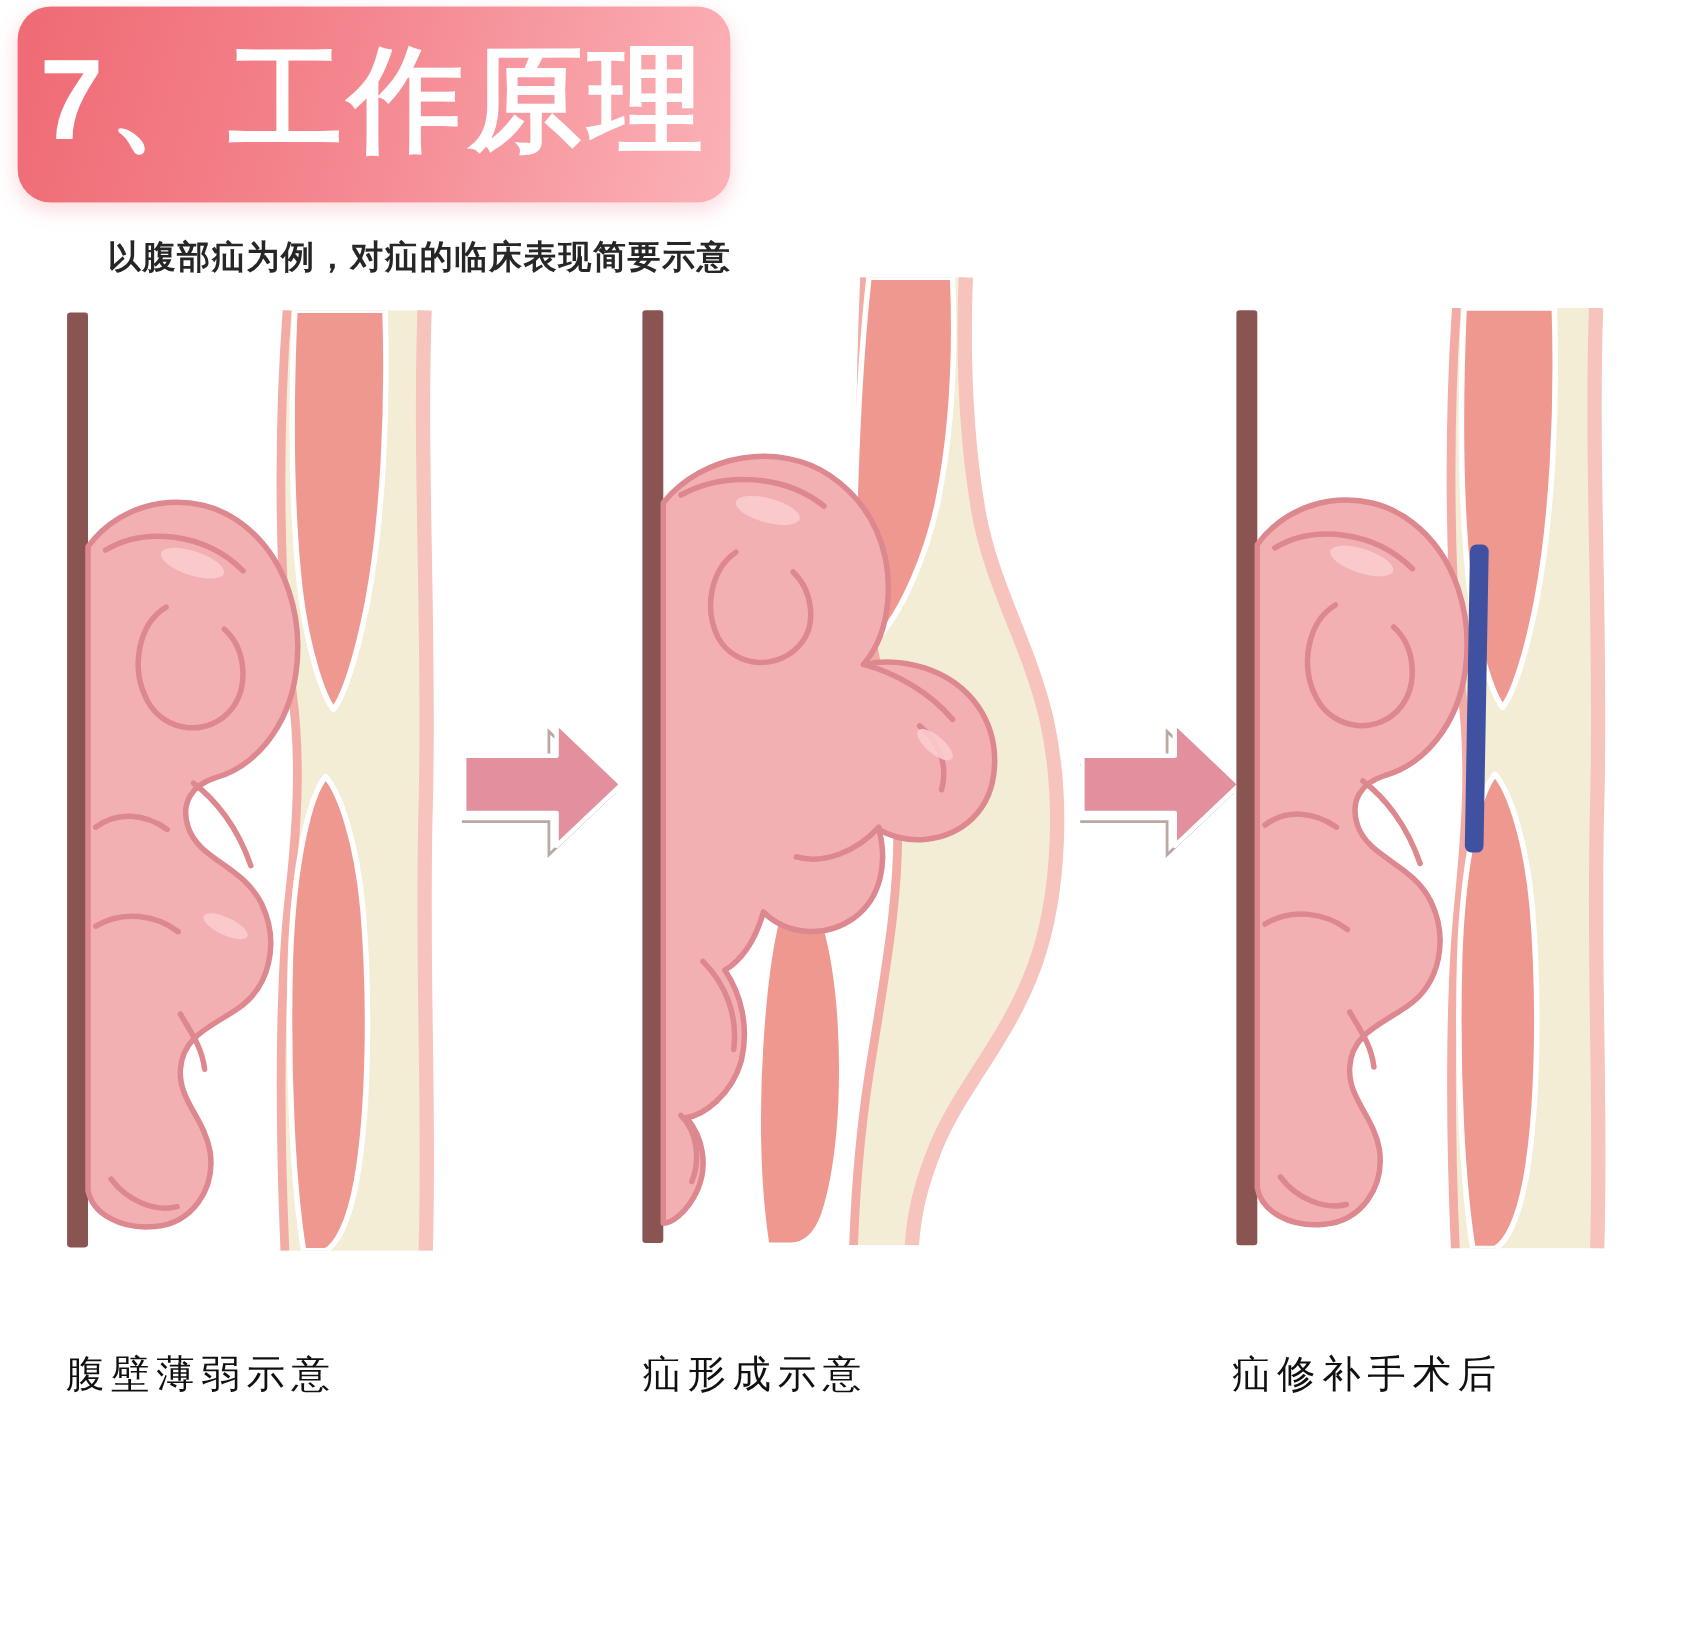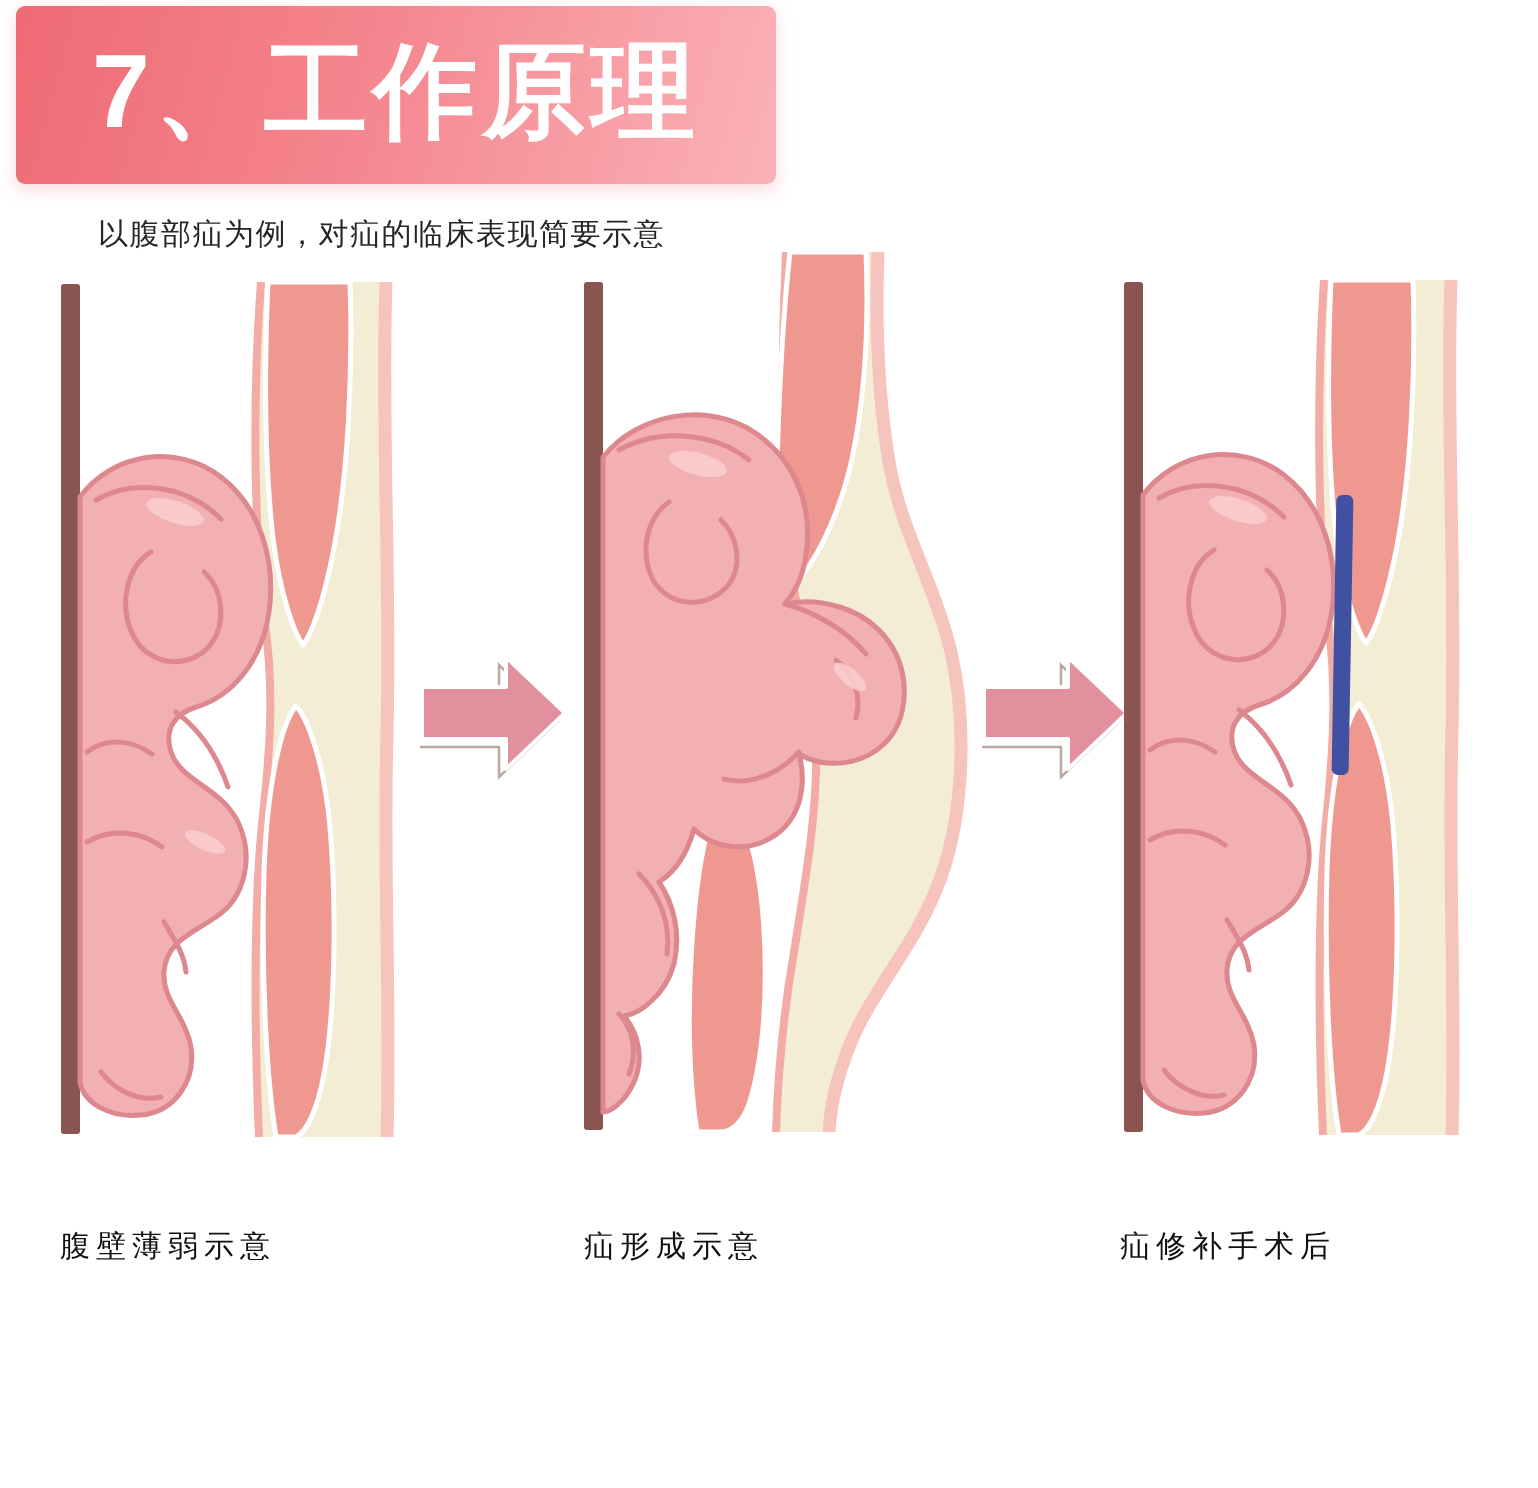--- a/index.html
+++ b/index.html
@@ -6,47 +6,47 @@
   html,body { background:#ffffff; }
   .stage {
     position:relative;
     width:1538px; height:1488px;
     background:#ffffff;
     overflow:hidden;
     font-family:"Liberation Sans", sans-serif;
   }
   .banner {
     position:absolute; left:16px; top:6px;
-    width:760px; height:178px;
-    border-radius:9px;
+    width:648px; height:178px;
+    border-radius:30px;
     background:linear-gradient(105deg,#ef6a74 0%, #f4858e 45%, #fbb2b7 100%);
     display:flex; align-items:center; justify-content:center;
     box-shadow:0 6px 18px rgba(240,120,130,.28);
   }
   .banner-title {
     font-size:104px; font-weight:bold; color:#ffffff;
     letter-spacing:5px; line-height:1; padding-bottom:8px;
     white-space:nowrap;
   }
   .subtitle {
     position:absolute; left:98px; top:214px;
-    font-size:30px; font-weight:400; color:#262626;
+    font-size:30px; font-weight:700; color:#262626;
     letter-spacing:1.5px; white-space:nowrap;
   }
   .panel { position:absolute; }
   .panel-1 { left:55px;  top:282px; width:350px; height:855px; }
   .panel-2 { left:578px; top:252px; width:395px; height:880px; }
   .panel-3 { left:1118px;top:280px; width:356px; height:855px; }
   .arrow { position:absolute; width:150px; height:135px; }
   .arrow-1 { left:420px; top:645px; }
   .arrow-2 { left:982px; top:645px; }
   .caption {
     position:absolute; top:1226px;
     font-family:Liberation Mono, monospace;
-    font-size:30px; color:#101010; letter-spacing:6px;
+    font-size:35px; color:#101010; letter-spacing:6px;
     white-space:nowrap;
   }
   .caption-1 { left:60px; }
   .caption-2 { left:584px; }
   .caption-3 { left:1120px; }
   svg { display:block; width:100%; height:100%; }
 </style>
 </head>
 <body>
 

